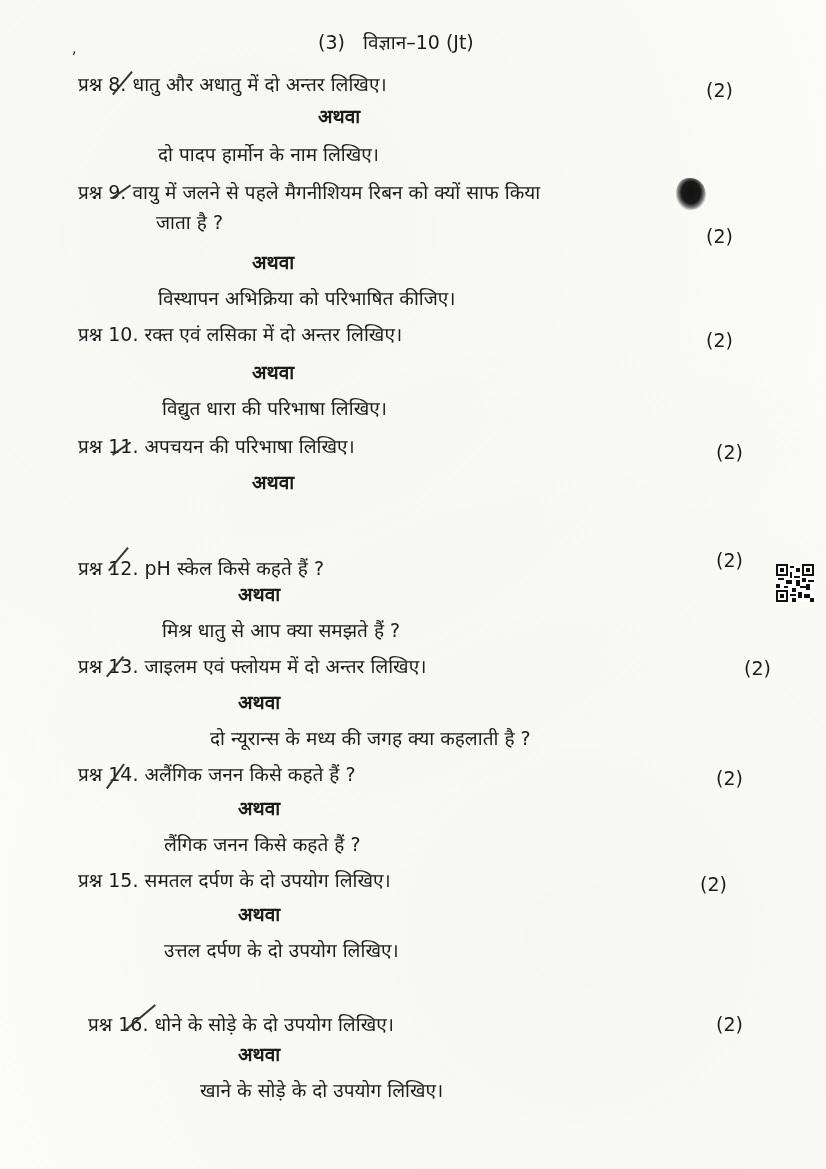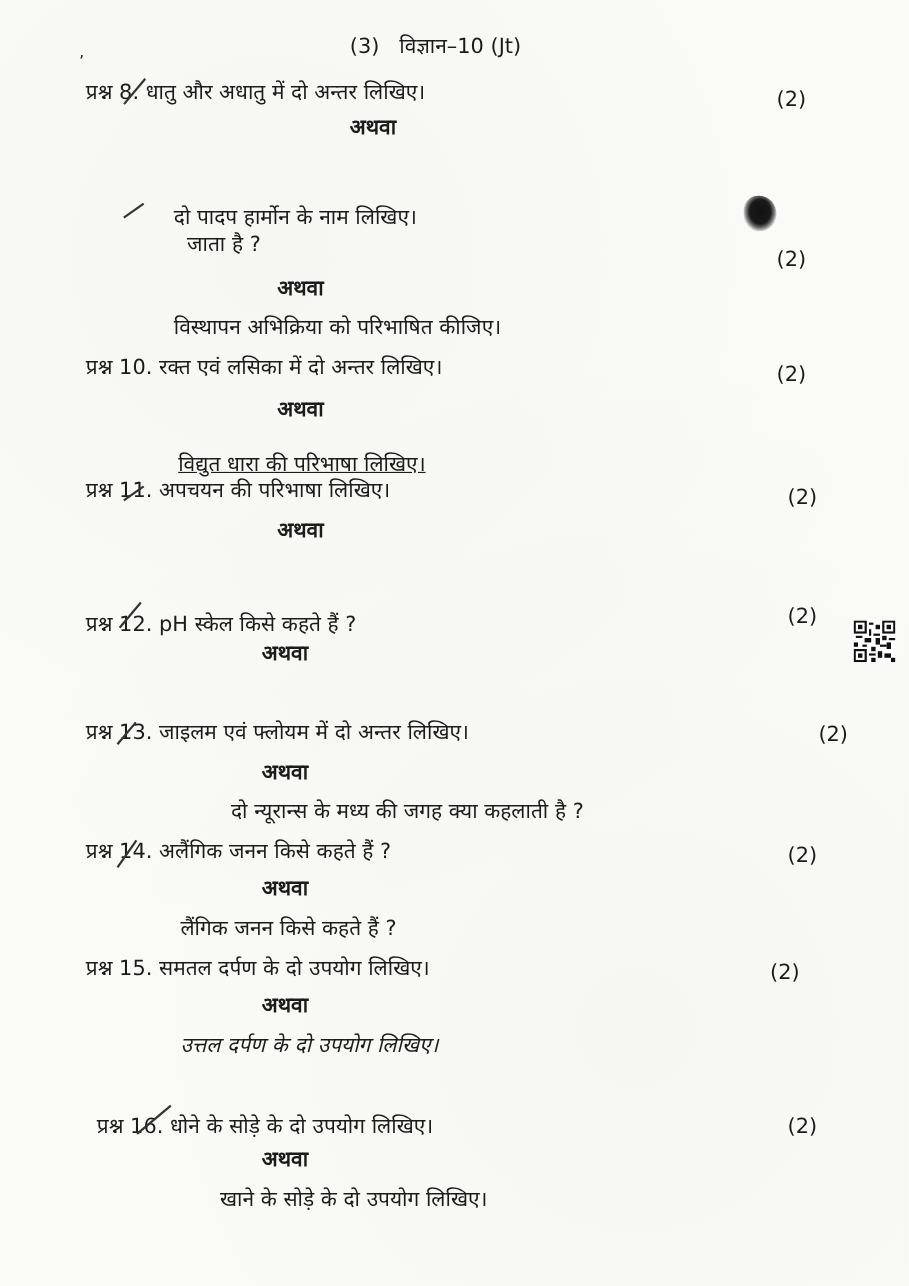--- a/index.html
+++ b/index.html
@@ -88,49 +88,54 @@
     &nbsp;
     <span>विज्ञान–10 (Jt)</span>
   </div>
 
   <div class="line" style="left:78px; top:72px;">
     <span class="qlabel">प्रश्न 8.</span>
     <span>धातु और अधातु में दो अन्तर लिखिए।</span>
   </div>
   <div class="marks" style="left:706px; top:78px;">(2)</div>
   <div class="line athva" style="left:318px; top:104px;">अथवा</div>
-  <div class="line" style="left:158px; top:142px;margin-top:44px;">दो पादप हार्मोन के नाम लिखिए।</div>
-
-  <div class="line" style="left:170px; top:210px;">जाता है ?</div>
+  <div class="line" style="left:158px; top:142px;">दो पादप हार्मोन के नाम लिखिए।</div>
+
+  <div class="line" style="left:78px; top:180px;">
+    <span class="qlabel">प्रश्न 9.</span>
+    <span>वायु में जलने से पहले मैगनीशियम रिबन को क्यों साफ किया</span>
+  </div>
+  <div class="line" style="left:156px; top:210px;">जाता है ?</div>
   <div class="marks" style="left:706px; top:224px;">(2)</div>
   <div class="smudge"></div>
   <div class="line athva" style="left:252px; top:250px;">अथवा</div>
   <div class="line" style="left:158px; top:286px;">विस्थापन अभिक्रिया को परिभाषित कीजिए।</div>
 
   <div class="line" style="left:78px; top:322px;">
     <span class="qlabel">प्रश्न 10.</span>
     <span>रक्त एवं लसिका में दो अन्तर लिखिए।</span>
   </div>
   <div class="marks" style="left:706px; top:328px;">(2)</div>
   <div class="line athva" style="left:252px; top:360px;">अथवा</div>
-  <div class="line" style="left:162px; top:410px;text-decoration:underline;">विद्युत धारा की परिभाषा लिखिए।</div>
+  <div class="line" style="left:162px; top:396px;">विद्युत धारा की परिभाषा लिखिए।</div>
 
   <div class="line" style="left:78px; top:434px;">
     <span class="qlabel">प्रश्न 11.</span>
     <span>अपचयन की परिभाषा लिखिए।</span>
   </div>
   <div class="marks" style="left:716px; top:440px;">(2)</div>
   <div class="line athva" style="left:252px; top:470px;">अथवा</div>
 
   <div class="line" style="left:78px; top:544px;margin-top:12px;">
     <span class="qlabel">प्रश्न 12.</span>
     <span>pH स्केल किसे कहते हैं ?</span>
   </div>
   <div class="marks" style="left:716px; top:548px;">(2)</div>
   <div class="line athva" style="left:238px; top:582px;">अथवा</div>
+  <div class="line" style="left:162px; top:618px;">मिश्र धातु से आप क्या समझते हैं ?</div>
 
   <div class="qr">
     <svg width="38" height="38" viewBox="0 0 19 19">
       <rect x="0" y="0" width="19" height="19" fill="#fff"></rect>
       <rect x="0" y="0" width="6" height="6" fill="#111"></rect>
         <rect x="1" y="1" width="4" height="4" fill="#fff"></rect>
         <rect x="2" y="2" width="2" height="2" fill="#111"></rect>
       <rect x="13" y="0" width="6" height="6" fill="#111"></rect>
         <rect x="14" y="1" width="4" height="4" fill="#fff"></rect>
         <rect x="15" y="2" width="2" height="2" fill="#111"></rect>
@@ -174,21 +179,21 @@
   <div class="marks" style="left:716px; top:766px;">(2)</div>
   <div class="line athva" style="left:238px; top:796px;">अथवा</div>
   <div class="line" style="left:164px; top:832px;">लैंगिक जनन किसे कहते हैं ?</div>
 
   <div class="line" style="left:78px; top:868px;">
     <span class="qlabel">प्रश्न 15.</span>
     <span>समतल दर्पण के दो उपयोग लिखिए।</span>
   </div>
   <div class="marks" style="left:700px; top:872px;">(2)</div>
   <div class="line athva" style="left:238px; top:902px;">अथवा</div>
-  <div class="line" style="left:164px; top:938px;font-style:italic;">उत्तल दर्पण के दो उपयोग लिखिए।</div>
+  <div class="line" style="left:164px; top:938px;">उत्तल दर्पण के दो उपयोग लिखिए।</div>
 
   <div class="line" style="left:88px; top:1012px;">
     <span class="qlabel">प्रश्न 16.</span>
     <span>धोने के सोड़े के दो उपयोग लिखिए।</span>
   </div>
   <div class="marks" style="left:716px; top:1012px;">(2)</div>
   <div class="line athva" style="left:238px; top:1042px;">अथवा</div>
   <div class="line" style="left:168px; top:1078px;margin-left:32px;">खाने के सोड़े के दो उपयोग लिखिए।</div>
 
   <div class="tick" style="left:112px; top:64px; height:30px; transform:rotate(40deg);"></div>

